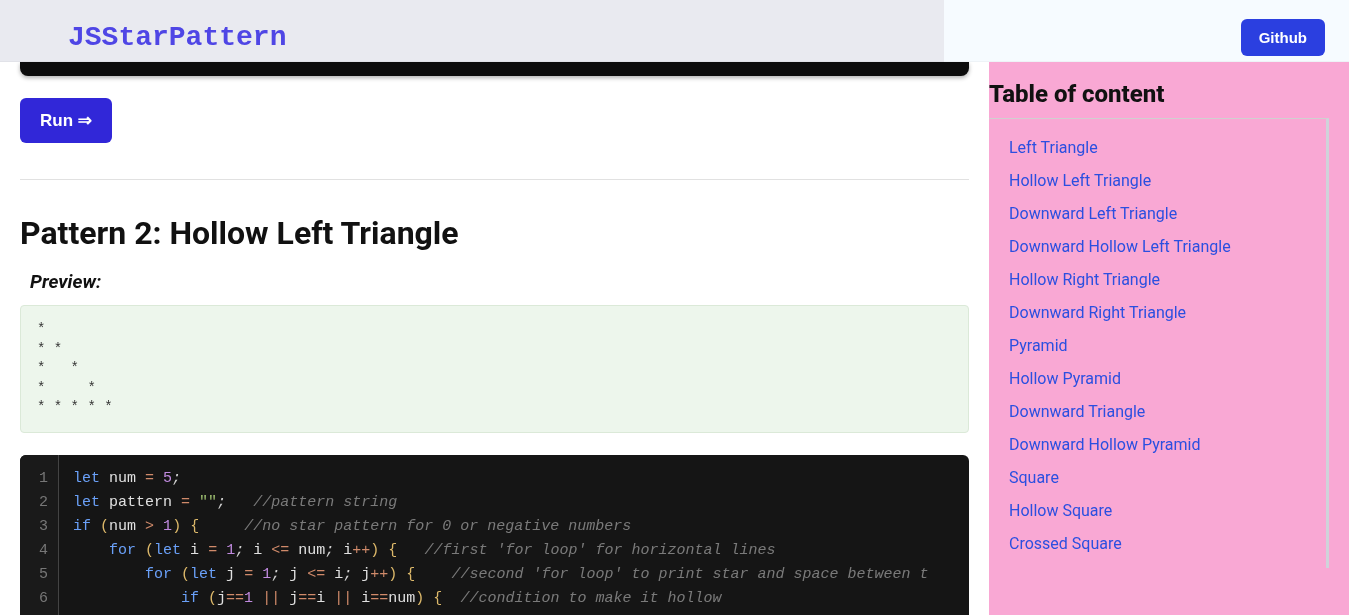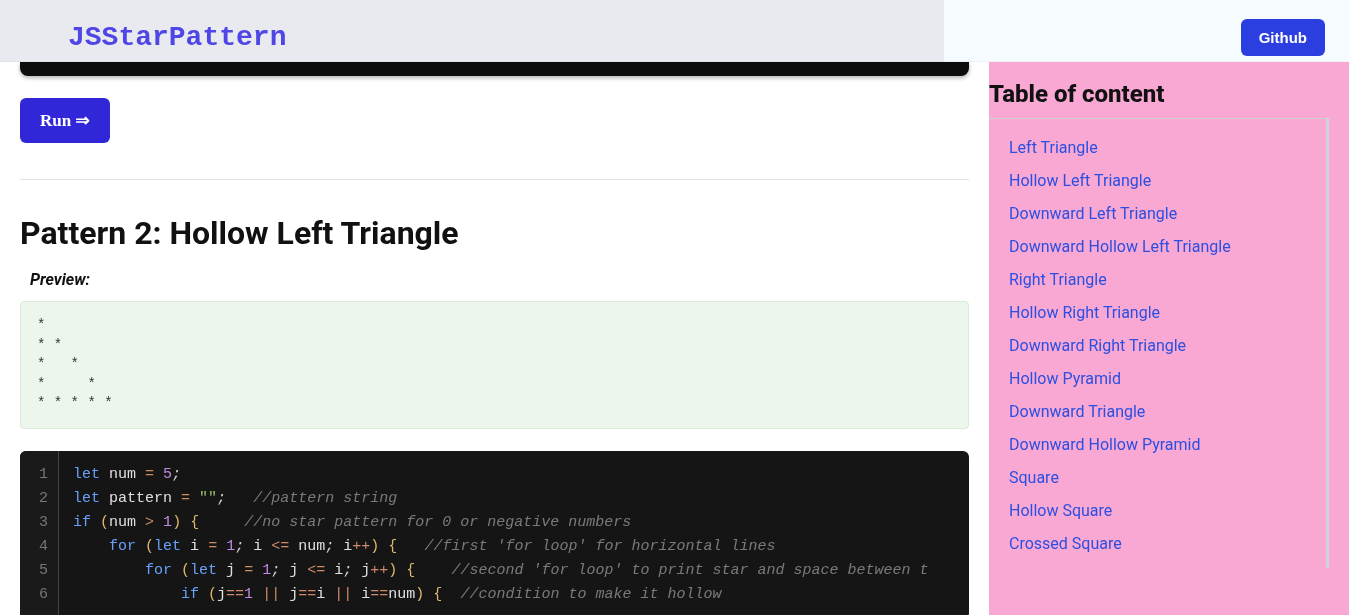--- a/index.html
+++ b/index.html
@@ -65,37 +65,36 @@
     border: none;
     border-radius: 6px;
     padding: 12px 20px;
     font-weight: 700;
     font-size: 17px;
     margin-top: 22px;
     cursor: pointer;
     display: inline-flex;
     align-items: center;
     gap: 6px;
-    font-family: Liberation Serif, serif;
   }
   .divider {
     border: none;
     border-top: 1px solid #e1e1e1;
     margin-top: 36px;
   }
   .pattern-title {
     font-size: 32px;
     font-weight: 700;
     margin-top: 34px;
     color: #111;
   }
   .preview-label {
     font-style: italic;
     font-weight: 700;
-    font-size: 16px;
+    font-size: 19px;
     margin-top: 18px;
     margin-left: 10px;
     color: #111;
   }
   .preview-box {
     background: #edf6ec;
     border: 1px solid #dbe9d8;
     border-radius: 4px;
     padding: 14px 16px;
     margin-top: 12px;
@@ -211,23 +210,23 @@
 
   </div>
 
   <aside class="sidebar">
     <div class="toc-title">Table of content</div>
     <div class="toc-box">
       <a class="toc-item">Left Triangle</a>
       <a class="toc-item">Hollow Left Triangle</a>
       <a class="toc-item">Downward Left Triangle</a>
       <a class="toc-item">Downward Hollow Left Triangle</a>
-      <a class="toc-item">Right Triangle</a>
       <a class="toc-item">Hollow Right Triangle</a>
       <a class="toc-item">Downward Right Triangle</a>
+      <a class="toc-item">Pyramid</a>
       <a class="toc-item">Hollow Pyramid</a>
       <a class="toc-item">Downward Triangle</a>
       <a class="toc-item">Downward Hollow Pyramid</a>
       <a class="toc-item">Square</a>
       <a class="toc-item">Hollow Square</a>
       <a class="toc-item">Crossed Square</a>
     </div>
   </aside>
 </div>
 

